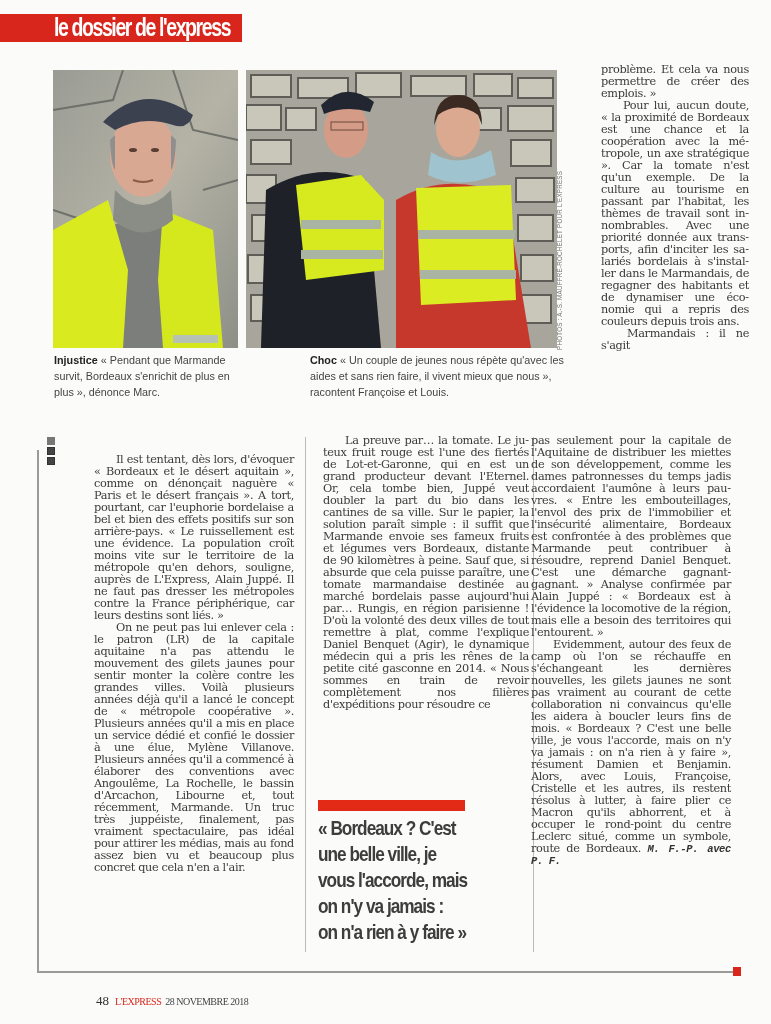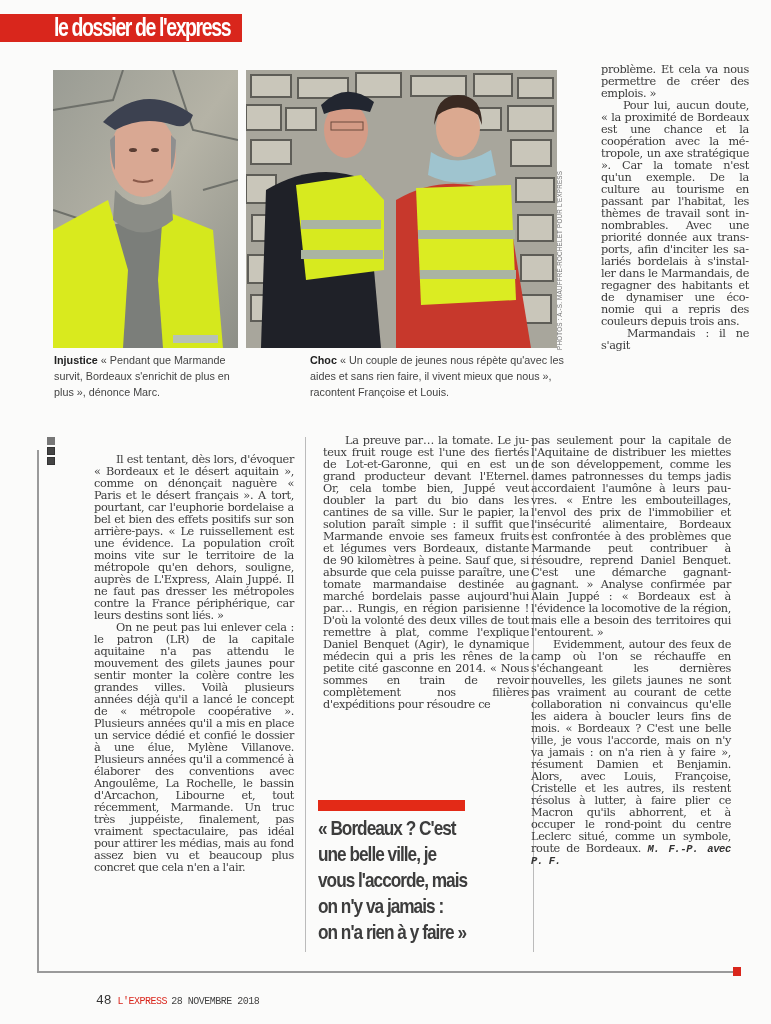--- a/index.html
+++ b/index.html
@@ -70,21 +70,21 @@
   
   #pull-bar { left: 318px; top: 800px; width: 147px; height: 11px; background: #e32a17; }
   #pull-quote {
     left: 318px; top: 815px; width: 190px;
     font-family: "Liberation Sans", sans-serif; font-weight: bold; font-size: 21px; line-height: 26px;
     color: #3d3d3d; letter-spacing: -1.2px; transform: scaleX(0.82); transform-origin: left top;
     white-space: pre-line; width: 240px;
   }
 
   
-  #footer { left: 96px; top: 991px; font-family: Liberation Mono, monospace; white-space: nowrap; }
+  #footer { left: 96px; top: 991px; font-family: Liberation Serif, serif; white-space: nowrap; }
   #page-num { font-size: 13px; color: #333; }
   #footer-mag { font-size: 10px; color: #d9261c; margin-left: 6px; letter-spacing: -0.5px; }
   #footer-date { font-size: 10px; color: #444; margin-left: 4px; letter-spacing: -0.5px; }
 </style>
 </head>
 <body>
 
 <div class="abs" id="banner"></div>
 <div class="abs" id="banner-text">le dossier de l'express</div>
 

